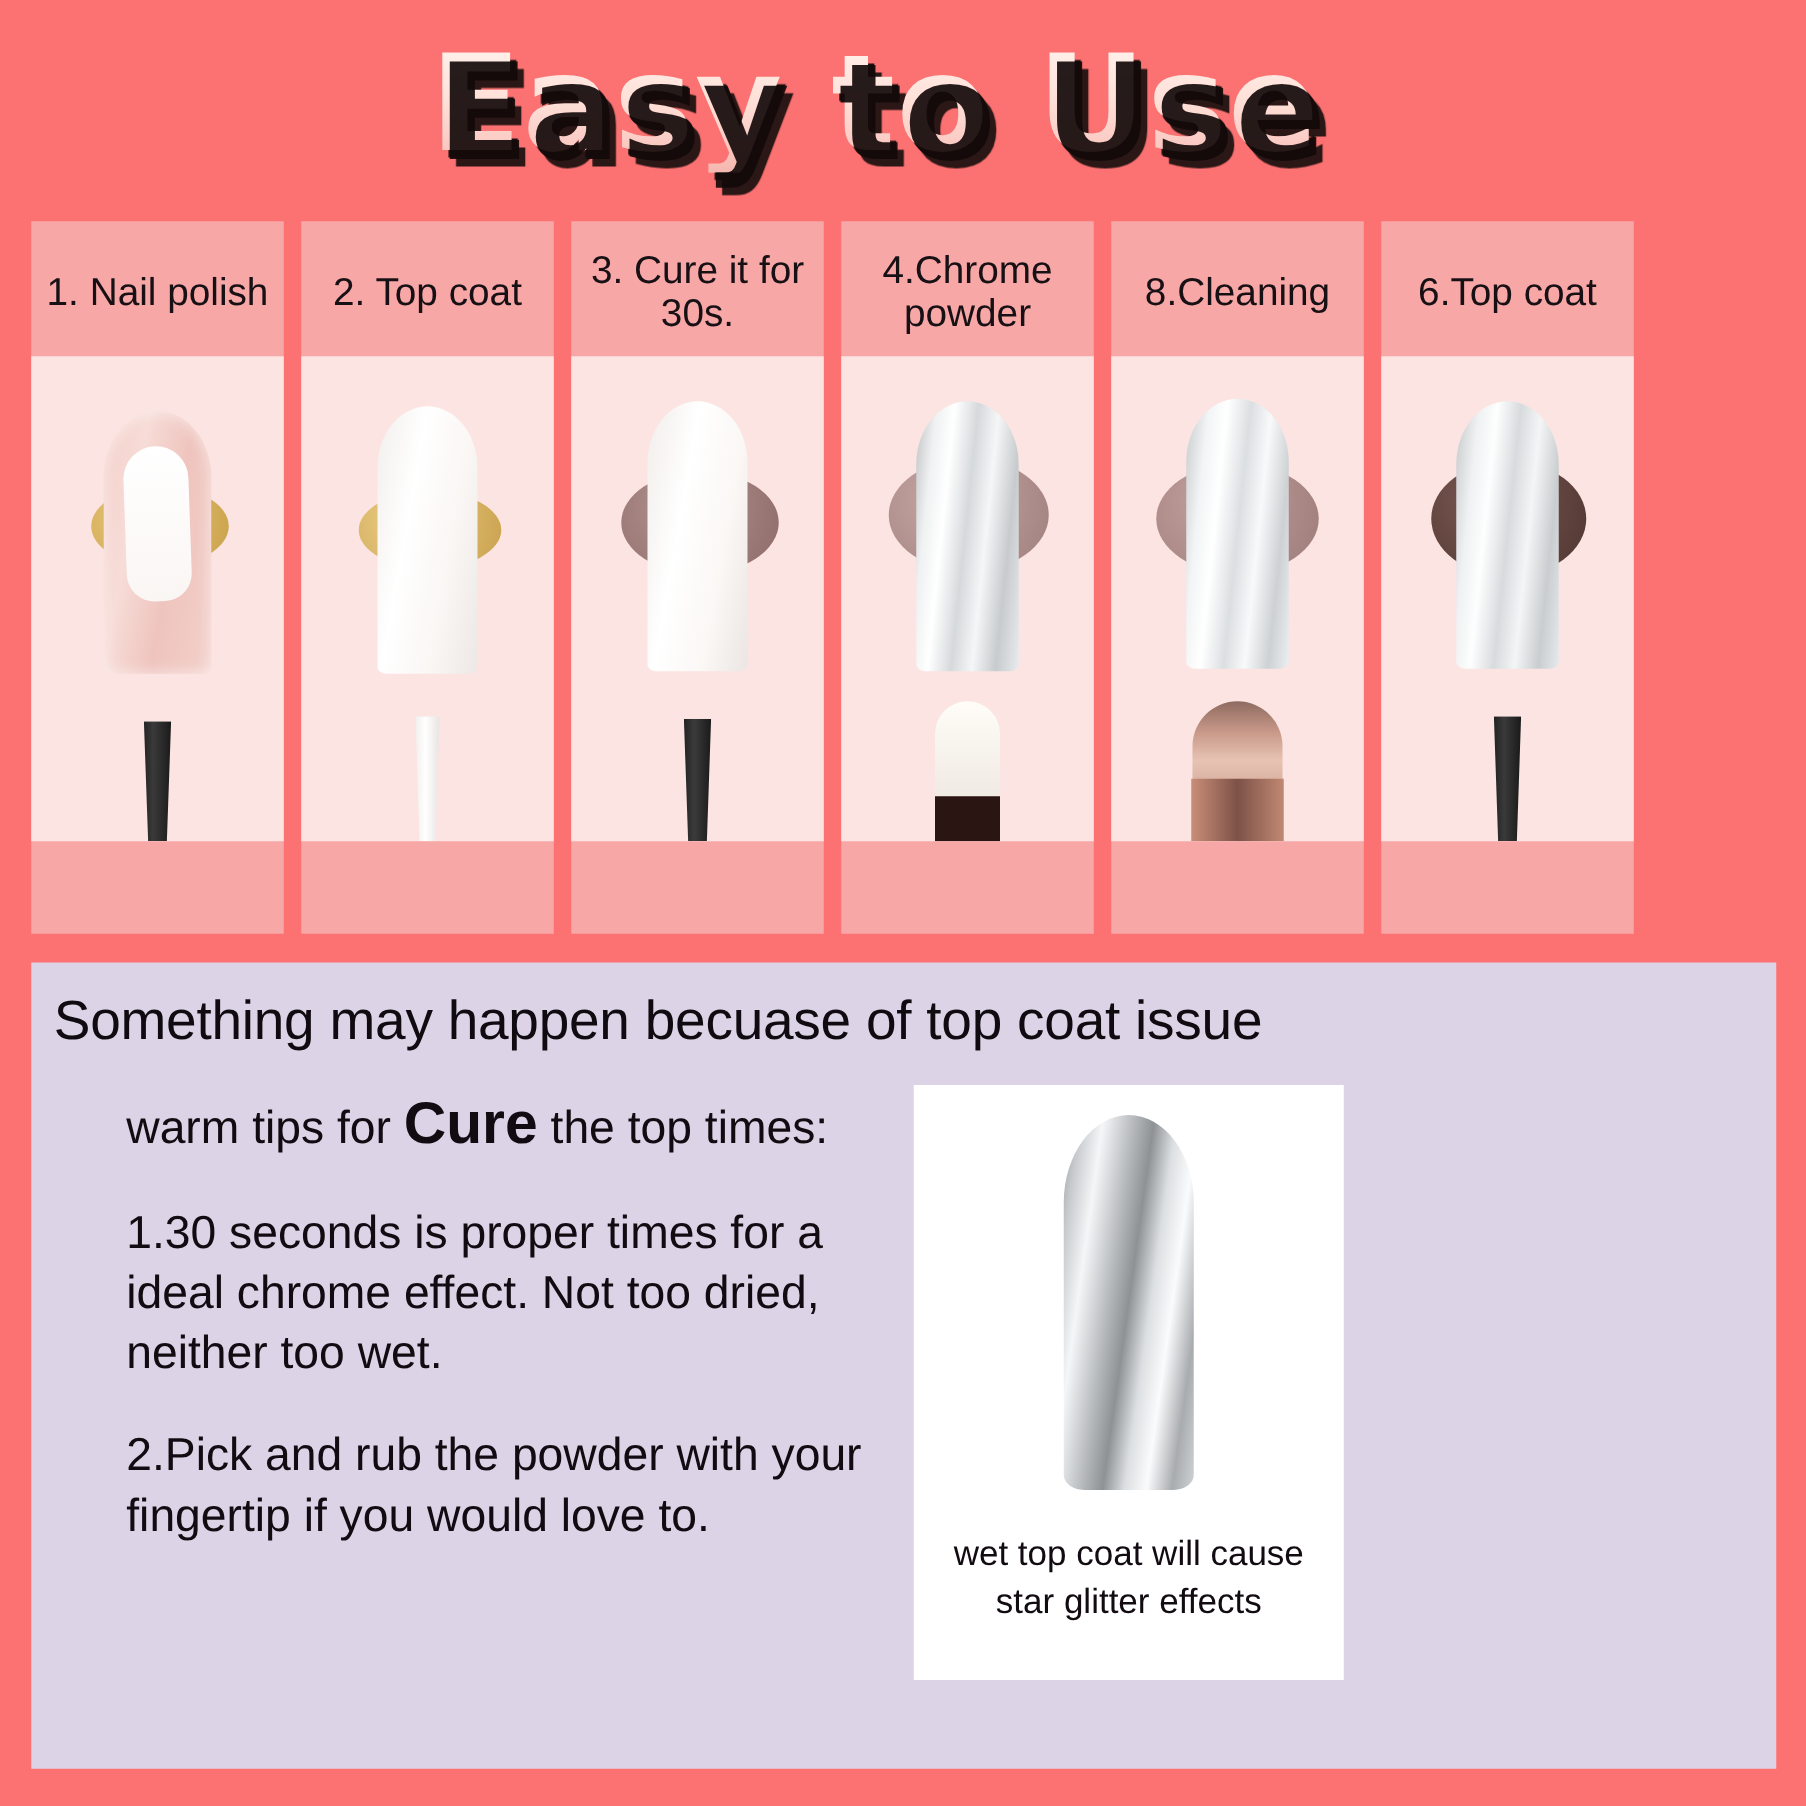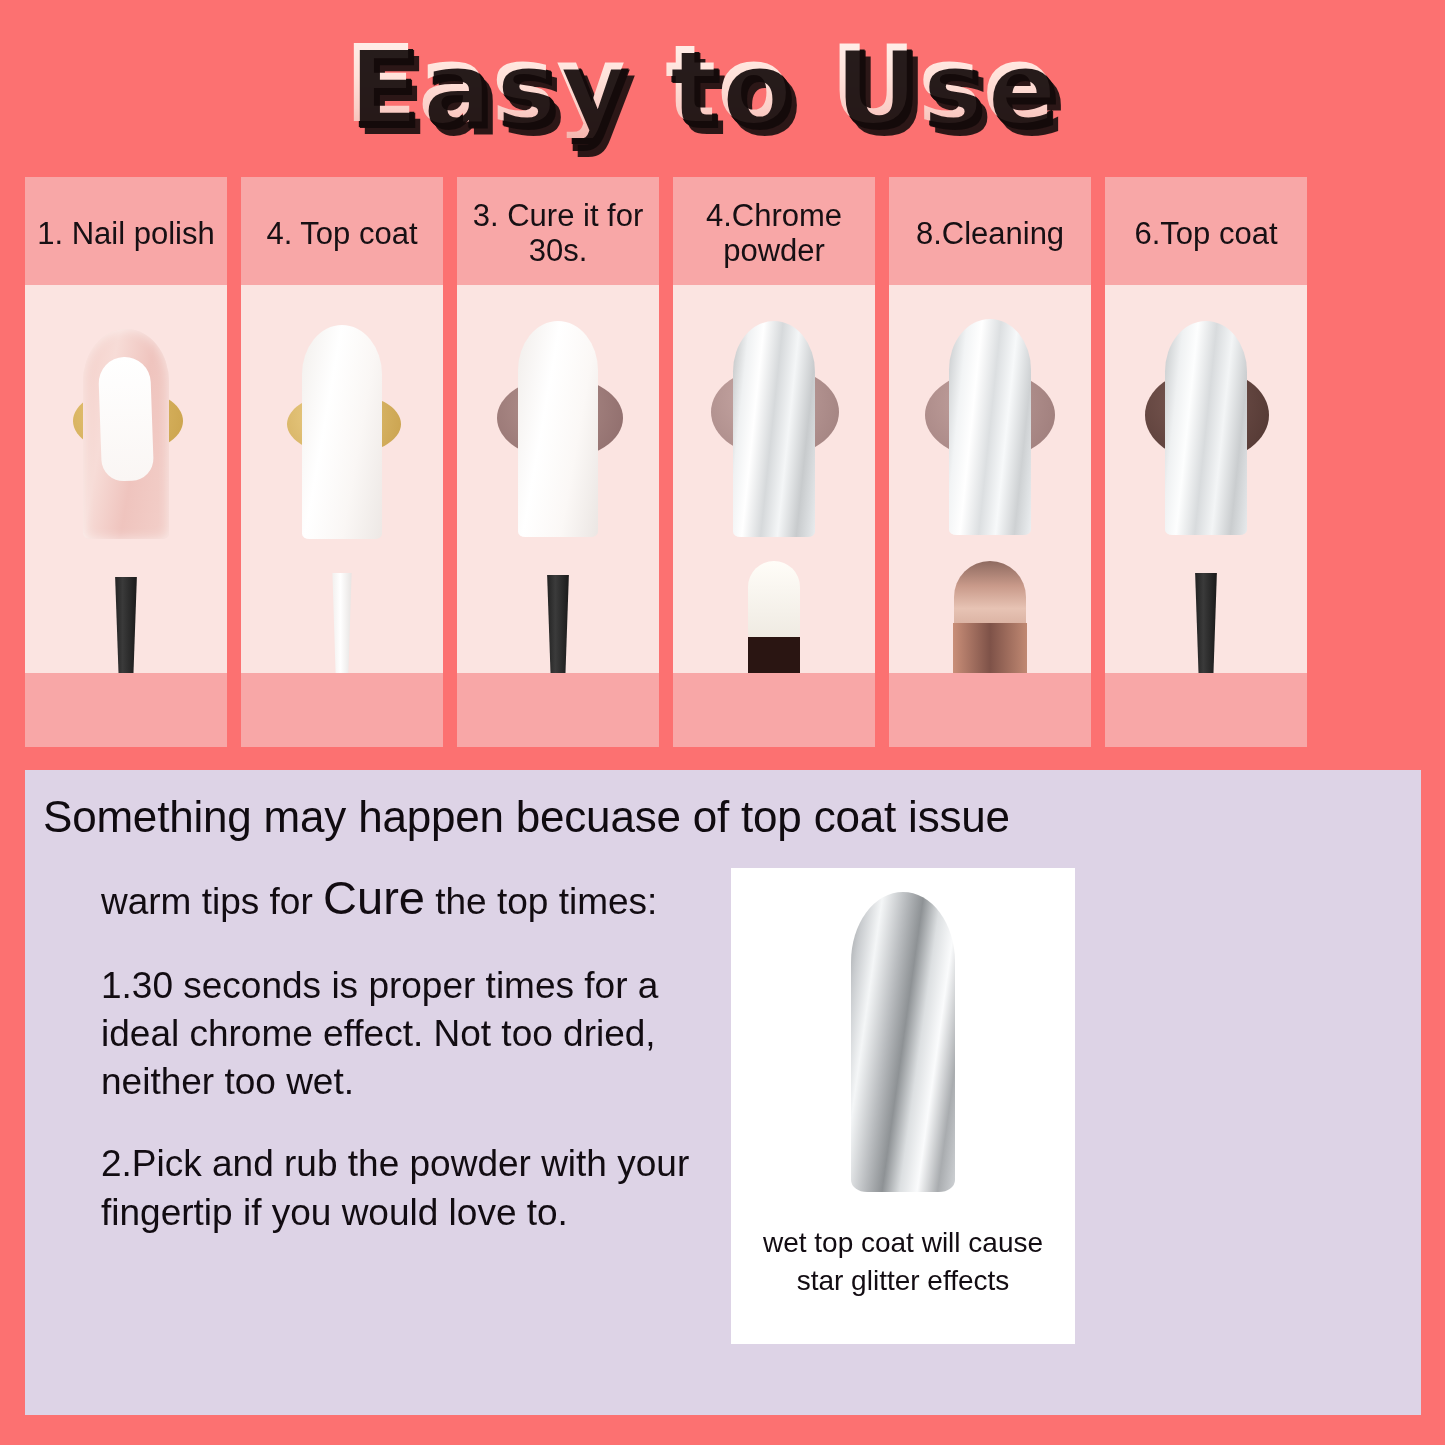--- a/index.html
+++ b/index.html
@@ -66,21 +66,21 @@
     background:#DDD3E6;
   }
   .panel-head{
     font-size:44px;color:#100B10;white-space:nowrap;
     padding:22px 0 0 18px;letter-spacing:-.2px;
     font-family:"Liberation Sans", sans-serif;
   }
   .panel-body{display:flex;padding:26px 0 0 0;}
   .tips{width:700px;padding-left:76px;box-sizing:border-box;}
   .tips-lead{font-size:37px;color:#120C12;line-height:1.28;}
-  .tips-lead .big{font-size:47px;font-weight:normal;}
+  .tips-lead .big{font-size:47px;font-weight:bold;}
   .tip{font-size:37px;color:#120C12;line-height:1.3;margin-top:34px;}
   .compare{display:flex;gap:24px;padding-left:6px;}
   .cmp-box{
     width:344px;height:476px;background:#FFFFFF;
     display:flex;flex-direction:column;align-items:center;
   }
   .cmp-img{position:relative;width:344px;height:352px;}
   .cmp-cap{
     font-size:28px;color:#120C12;text-align:center;line-height:1.35;
     padding:4px 10px 0;box-sizing:border-box;
@@ -106,21 +106,21 @@
       <div class="step-label">1. Nail polish</div>
       <div class="photo">
         <div class="blob" style="left:48px;top:104px;width:110px;height:64px;background:radial-gradient(circle at 35% 35%,#E8C779,#C9A14A);"></div>
         <div class="nail" style="top:44px;width:86px;height:210px;background:linear-gradient(100deg,#F4CFC9 0%,#F7DCD7 30%,#EFC4BE 60%,#F3D0CA 100%);box-shadow:inset 0 0 12px rgba(255,255,255,.6);"></div>
         <div style="position:absolute;left:50%;transform:translateX(-50%) rotate(-2deg);top:72px;width:52px;height:124px;background:linear-gradient(180deg,#FFFFFF,#FAF6F4);border-radius:26px 26px 22px 22px;"></div>
         <div class="brush" style="top:292px;width:34px;height:96px;background:linear-gradient(90deg,#121212,#3a3a3a 40%,#0d0d0d);clip-path:polygon(18% 0,82% 0,72% 100%,28% 100%);"></div>
       </div>
     </div>
 
     <div class="step-card">
-      <div class="step-label">4. Top coat</div>
+      <div class="step-label">2. Top coat</div>
       <div class="photo">
         <div class="blob" style="left:46px;top:108px;width:114px;height:62px;background:radial-gradient(circle at 35% 35%,#EDD08A,#C8A04B);"></div>
         <div class="nail" style="top:40px;width:80px;height:214px;background:linear-gradient(100deg,#F2EFEC 0%,#FFFFFF 34%,#FAF7F5 66%,#EDE8E5 100%);"></div>
         <div class="brush" style="top:288px;width:32px;height:100px;background:linear-gradient(90deg,#E8E4E1,#FFFFFF 45%,#DAD5D2);clip-path:polygon(20% 0,80% 0,70% 100%,30% 100%);"></div>
       </div>
     </div>
 
     <div class="step-card">
       <div class="step-label">3. Cure it for 30s.</div>
       <div class="photo">

